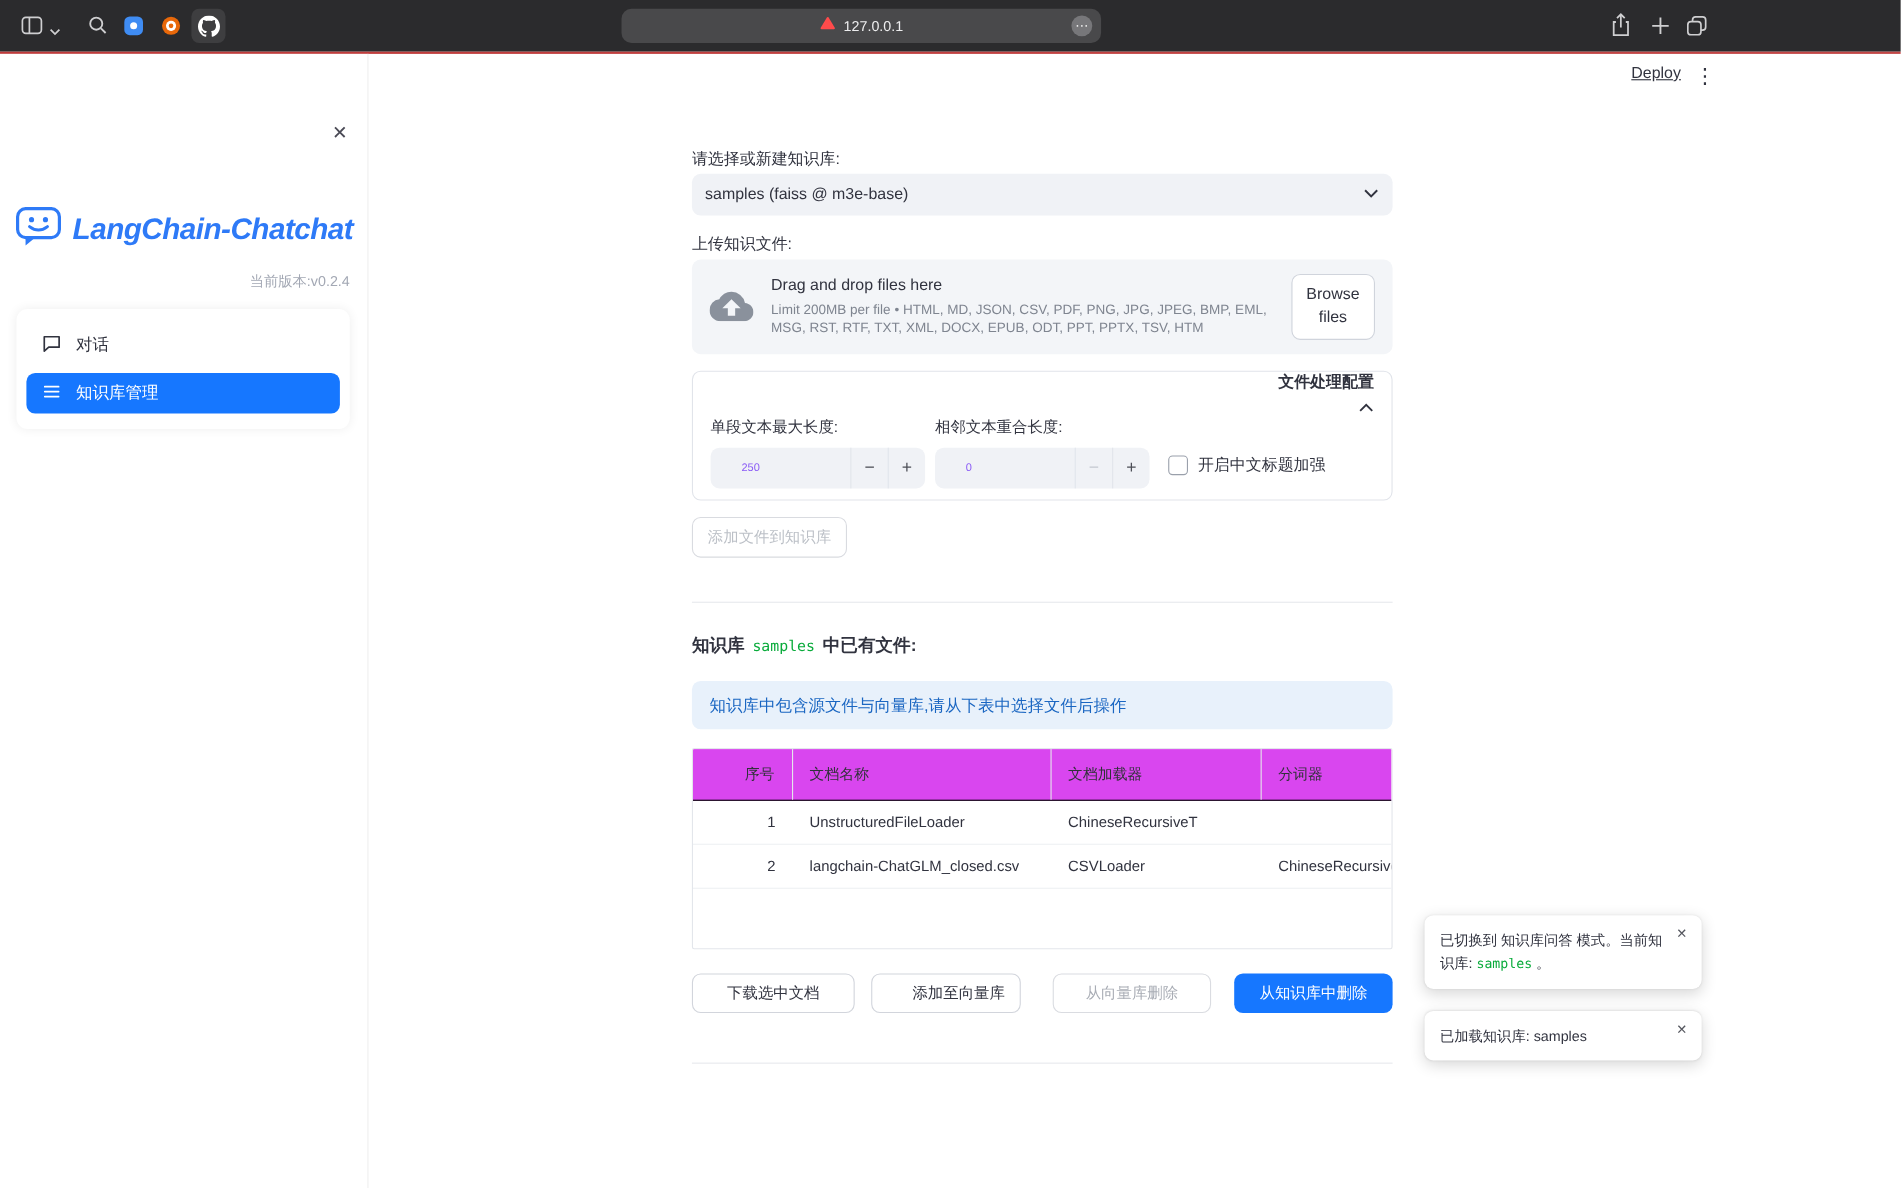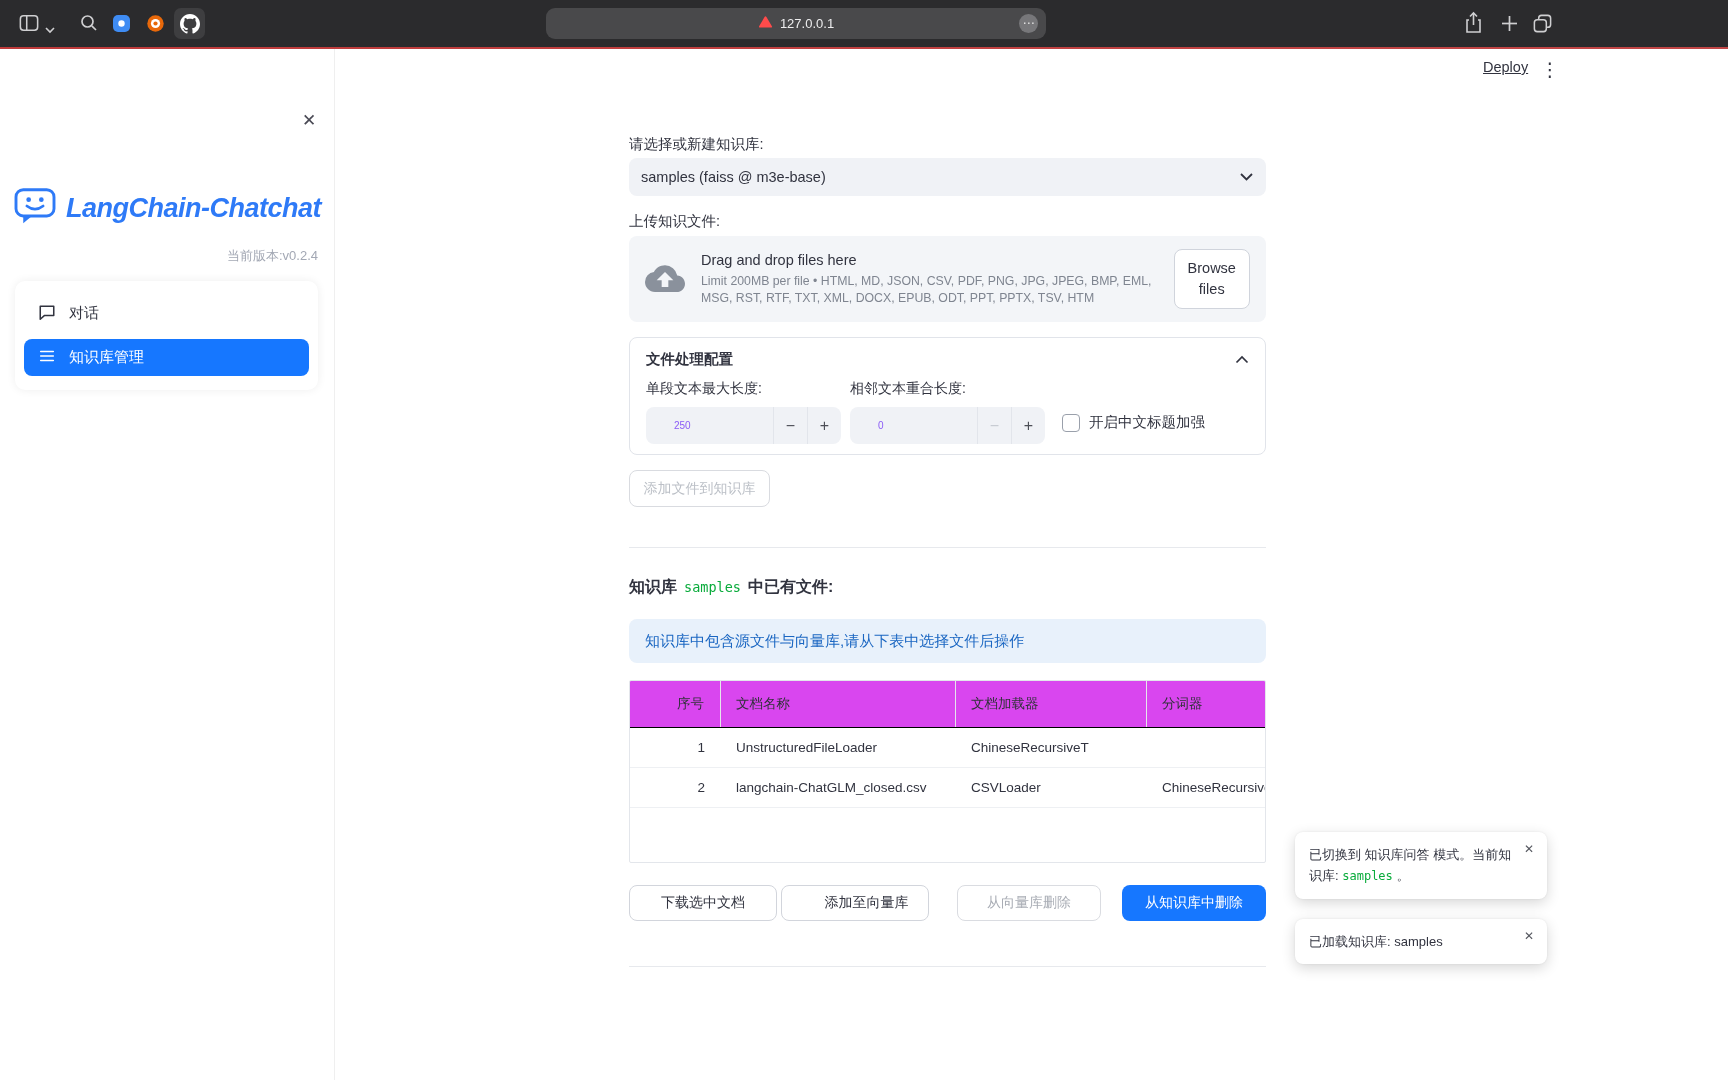--- a/index.html
+++ b/index.html
@@ -5,21 +5,21 @@
   html,body{margin:0;padding:0;width:1728px;height:1080px;overflow:hidden;
     font-family:"Liberation Sans","DejaVu Sans",sans-serif;background:#fff;color:#31333f;}
   .page{position:relative;width:1728px;height:1080px;background:#fff;}
 
   
   .bbar{position:absolute;top:0;left:0;width:100%;height:47px;background:#2b2b2d;}
   .bbar .abs{position:absolute;}
   .bicon{color:#cfcfd1;cursor:pointer;}
   .gh-btn{left:174px;top:8px;width:31px;height:31px;background:#3e3e40;border-radius:7px;
     display:flex;align-items:center;justify-content:center;cursor:pointer;}
-  .url-pill{left:546px;top:8px;width:500px;height:31px;background:#49494b;border-radius:9px;
+  .url-pill{left:565px;top:8px;width:436px;height:31px;background:#49494b;border-radius:9px;
     display:flex;align-items:center;justify-content:center;gap:7px;cursor:pointer;}
   .url-text{color:#ededee;font-size:13px;}
   .ellipsis-badge{position:absolute;right:8px;top:6px;width:19px;height:19px;border-radius:50%;
     background:#77777a;color:#e8e8e8;font-size:12px;line-height:19px;text-align:center;cursor:pointer;}
   .deco{position:absolute;top:47px;left:0;width:100%;height:2px;
     background:linear-gradient(90deg,#bf3a3a,#c24646);}
 
   
   .sidebar{position:absolute;top:49px;left:0;width:334px;height:1031px;background:#fff;
     border-right:1px solid #efefef;}
@@ -51,21 +51,21 @@
   .dropzone{top:187px;left:0;width:637px;height:86px;background:#f3f5f8;border-radius:8px;
     display:flex;align-items:center;padding:0 16px;box-sizing:border-box;gap:16px;}
   .dz-texts{width:482px;}
   .dz-title{font-size:14.5px;color:#31333f;margin-bottom:5px;}
   .dz-limit{font-size:12.3px;color:#7f8590;line-height:1.35;}
   .browse-btn{margin-left:auto;width:66px;background:#fff;border:1px solid #d0d4dc;border-radius:8px;
     padding:8px 6px;font-size:14.5px;color:#31333f;text-align:center;line-height:1.45;cursor:pointer;}
 
   .expander{top:288px;left:0;width:637px;height:118px;border:1px solid #e1e4ea;border-radius:8px;
     box-sizing:border-box;background:#fff;}
-  .exp-head{height:42px;display:flex;align-items:center;padding:0 16px;cursor:pointer;}
+  .exp-head{height:42px;display:flex;align-items:flex-end;padding:0 16px;cursor:pointer;flex-direction:column;}
   .exp-title{font-size:14.5px;font-weight:600;color:#31333f;}
   .exp-head .spacer{flex:1;}
   .grp{position:absolute;top:42px;}
   .grp .glabel{font-size:14px;color:#31333f;margin-bottom:9px;}
   .numinput{display:flex;align-items:stretch;background:#f0f2f6;border-radius:8px;height:37px;width:195px;}
   .numinput .val{flex:1;display:flex;align-items:center;padding-left:28px;font-size:10px;color:#8b5cf6;}
   .numinput .step{width:33px;display:flex;align-items:center;justify-content:center;color:#4d4f57;
     font-size:16px;border-left:1px solid #e2e5eb;cursor:pointer;}
   .numinput .step.disabled{color:#c6cad2;}
   .chkgrp{position:absolute;left:432px;top:75px;display:flex;align-items:center;gap:9px;cursor:pointer;}
@@ -303,21 +303,21 @@
       <div class="t-row t-body-row">
         <div class="cell num">2</div>
         <div class="cell">langchain-ChatGLM_closed.csv</div>
         <div class="cell">CSVLoader</div>
         <div class="cell">ChineseRecursiveT</div>
       </div>
     </div>
 
     <div class="abs actions">
       <div class="btn" style="left:0;width:148px;">下载选中文档</div>
-      <div class="btn" style="left:152px;width:148px;padding-left:23px;">添加至向量库</div>
+      <div class="btn" style="left:163px;width:136px;padding-left:23px;">添加至向量库</div>
       <div class="btn dis" style="left:328px;width:144px;">从向量库删除</div>
       <div class="btn primary" style="left:493px;width:144px;">从知识库中删除</div>
     </div>
 
     <div class="abs hr" style="top:917px;"></div>
   </div>
 
   <div class="toast" style="top:832px;">
     <span>已切换到 知识库问答 模式。当前知识库:</span>
     <span class="code">samples</span>

